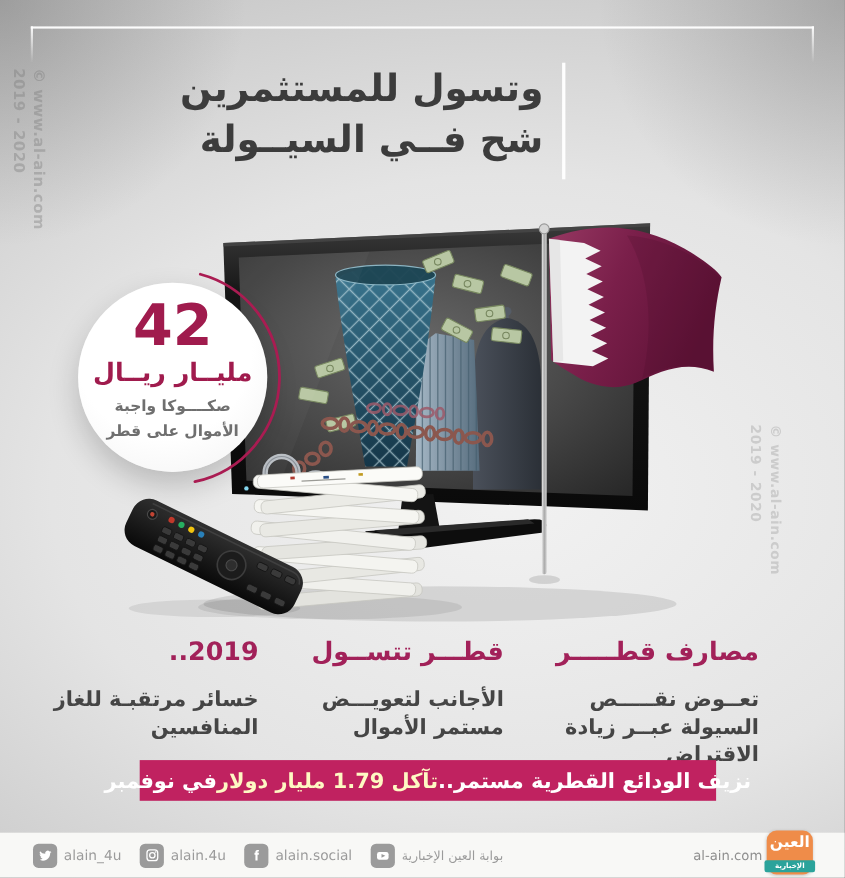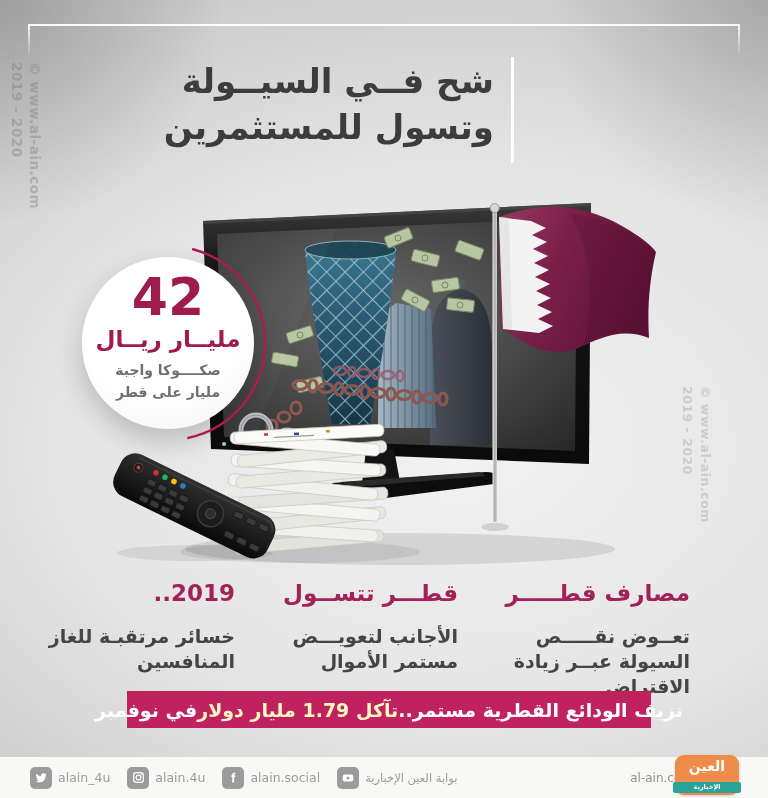--- a/index.html
+++ b/index.html
@@ -23,21 +23,21 @@
   
   .headline{position:absolute;right:274px;top:58px;width:360px;text-align:right;direction:rtl;
     color:#3c3c3c;font-size:34px;font-weight:700;line-height:46px;}
   .divider{position:absolute;left:511px;top:57px;width:3px;height:106px;background:rgba(255,255,255,.96);}
   .brand{position:absolute;left:524px;top:44px;width:152px;text-align:center;direction:rtl;}
   .brand .t{font-size:62px;font-weight:800;line-height:74px;color:#8e1b43;}
   .brand .s{font-size:26px;font-weight:700;line-height:30px;color:#ae2158;margin-top:2px;}
   
   .illus{position:absolute;left:0;top:0;}
   
-  .badge{position:absolute;left:82px;top:257px;width:172px;height:172px;border-radius:50%;
+  .badge{position:absolute;left:71px;top:257px;width:172px;height:172px;border-radius:50%;
     background:radial-gradient(circle at 45% 35%, #ffffff 55%, #f1f1f1 100%);
     box-shadow:0 12px 28px rgba(0,0,0,.20);
     display:flex;flex-direction:column;align-items:center;justify-content:flex-start;padding-top:14px;direction:rtl;}
   .badge .arc{position:absolute;left:-24px;top:-24px;overflow:visible;}
   .badge .num{font-size:52px;line-height:52px;font-weight:800;color:#a01b4d;}
   .badge .unit{font-size:23px;line-height:28px;font-weight:700;color:#a01b4d;margin-top:2px;}
   .badge .d{font-size:14px;line-height:22px;font-weight:700;color:#6f6f6f;}
   .badge .d.first{margin-top:6px;}
   
   .col{position:absolute;top:579px;width:200px;direction:rtl;text-align:right;}
@@ -50,21 +50,21 @@
     color:#ffffff;font-size:19px;font-weight:700;white-space:nowrap;}
   .banner .hl{color:#fef9c3;}
   
   .footer{position:absolute;left:0;top:757px;width:768px;height:41px;background:#f8f8f6;}
   .social{position:absolute;left:30px;top:0;height:100%;display:flex;gap:17px;}
   .sitem{display:flex;align-items:center;gap:6px;cursor:pointer;}
   .sq{width:22px;height:22px;border-radius:5px;background:#9b9b9b;display:flex;align-items:center;justify-content:center;}
   .slabel{font-size:12.5px;color:#9b9b9b;}
   .slabel.ar{direction:rtl;font-size:11.5px;}
   .siteurl{position:absolute;right:75px;top:0;height:100%;display:flex;align-items:center;font-size:12px;color:#8f8f8f;}
-  .logo{position:absolute;right:29px;top:-2px;width:64px;height:40px;background:#ef8c49;border-radius:9px;
+  .logo{position:absolute;right:29px;top:-2px;width:42px;height:40px;background:#ef8c49;border-radius:9px;
     box-shadow:0 1px 3px rgba(0,0,0,.18);}
   .logo .lt{position:absolute;left:0;right:0;top:3px;text-align:center;color:#fff;font-weight:800;font-size:14px;direction:rtl;}
   .logo .band{position:absolute;left:-2px;right:-2px;bottom:2px;height:11px;background:#2ba39b;border-radius:2px;
     color:#fff;font-size:6.5px;text-align:center;line-height:11px;direction:rtl;font-weight:700;}
 </style>
 </head>
 <body>
 
 <div class="canvas">
 
@@ -75,22 +75,22 @@
   <div class="wm left">
     <div>© www.al-ain.com</div>
     <div>2019 - 2020</div>
   </div>
   <div class="wm right">
     <div>© www.al-ain.com</div>
     <div>2019 - 2020</div>
   </div>
 
   <div class="headline">
+    <div>وتسول للمستثمرين</div>
     <div>شح فــي السيــولة</div>
-    <div>وتسول للمستثمرين</div>
   </div>
   <div class="divider"></div>
 
   <svg class="illus" width="768" height="798" viewBox="0 0 768 798">
     <defs>
       <linearGradient id="tvg" x1="0" y1="0" x2="0" y2="1">
         <stop offset="0" stop-color="#3a3a3a"></stop>
           <stop offset=".25" stop-color="#161616"></stop>
           <stop offset="1" stop-color="#0a0a0a"></stop>
       </linearGradient>
@@ -300,21 +300,21 @@
     </g>
   </svg>
 
   <div class="badge">
     <svg class="arc" width="220" height="220" viewBox="0 0 220 220">
       <path d="M135.1,16.3 A97,97 0 0 1 130.2,204.9" fill="none" stroke="#aa1c52" stroke-width="2.5" stroke-linecap="round"></path>
     </svg>
     <div class="num">42</div>
     <div class="unit">مليــار ريــال</div>
     <div class="d first">صكــــوكا واجبة</div>
-    <div class="d">مليار على قطر</div>
+    <div class="d">الأموال على قطر</div>
   </div>
 
   <div class="col c0">
     <div class="h">مصارف قطـــــر</div>
     <div class="l">تعــوض نقـــــص</div>
     <div class="l">السيولة عبــر زيادة</div>
     <div class="l">الاقتراض</div>
   </div>
   <div class="col c1">
     <div class="h">قطـــر تتســول</div>

